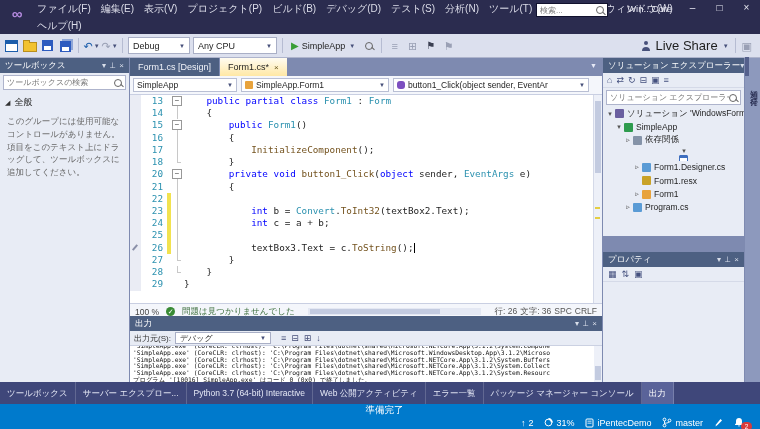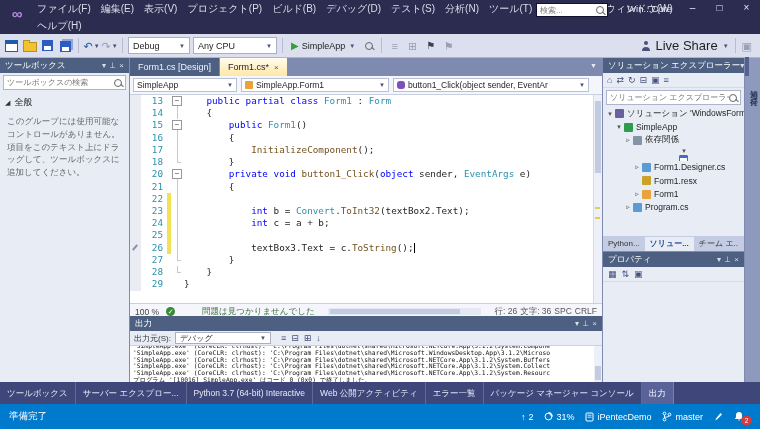--- a/index.html
+++ b/index.html
@@ -140,21 +140,21 @@
   #rightstrip{position:absolute;left:745px;top:58px;width:15px;height:324px;background:#8D99BD;}
   .sicon{width:9px;height:9px;border:1px solid #55608C;margin:4px auto 0;}
   .vtab{writing-mode:vertical-rl;font-size:8px;color:#22264A;margin:8px auto 0;display:block;text-align:center;white-space:nowrap;}
 
   
   #bottomtabs{position:absolute;left:0;top:382px;width:760px;height:22px;background:#3F477A;display:flex;align-items:stretch;}
   .btab{padding:0 7px;font-size:8.5px;line-height:22px;color:#E6E9F6;border-right:1px solid rgba(255,255,255,0.18);white-space:nowrap;}
   .btab.active{background:#5A6399;color:#fff;}
 
   
-  #statusbar{position:absolute;left:0;top:404px;width:760px;height:25px;background:#007ACC;color:#fff;display:flex;align-items:center;font-size:9.5px;}
+  #statusbar{position:absolute;left:0;top:404px;width:760px;height:25px;background:#007ACC;color:#fff;display:flex;align-items:center;font-size:9.5px;flex-direction:column;}
   #statusbar .ready{padding-left:9px;}
   #sb-right{margin-left:auto;display:flex;align-items:center;gap:11px;padding-right:10px;font-size:9px;}
   .sbitem{display:flex;align-items:center;gap:3px;}
   .bellwrap{position:relative;padding-right:6px;}
   .badge{position:absolute;right:-2px;bottom:-3px;min-width:9px;height:9px;border-radius:5px;background:#D83B3B;color:#fff;font-size:6.5px;line-height:9px;text-align:center;padding:0 1px;}
 </style>
 </head>
 <body>
 
 <div id="app">
@@ -416,21 +416,21 @@
         </div>
       <div id="escroll">
         <div class="thumb"></div>
         <i class="mk" style="top:112px"></i>
         <i class="mk" style="top:122px"></i>
       </div>
     </div>
     <div class="ebar">
       <span>100 %</span>
       <span class="check">✓</span>
-      <span style="color:#3C6E3C;margin-left:20px;">問題は見つかりませんでした</span>
+      <span style="color:#3C6E3C;">問題は見つかりませんでした</span>
       <span class="hscroll">
           <span class="thumb"></span>
         </span>
       <span class="right">
         <span>行: 26</span>
         <span>文字: 36</span>
         <span>SPC</span>
         <span>CRLF</span>
       </span>
     </div>
@@ -529,25 +529,20 @@
           <span>Form1</span>
         </div>
         <div class="trow" style="padding-left: 21px;">
           <span class="tarrow">▹</span>
           <span class="ticon ti-csfile"></span>
           <span>Program.cs</span>
         </div>
       </div>
   </div>
 
-  <div id="soltabs">
-      <span class="ptab">Python...</span>
-      <span class="ptab active">ソリュー...</span>
-      <span class="ptab">チーム エ..</span>
-    </div>
 
   <div id="properties" class="panel">
     <div class="twhead">
       <span>プロパティ</span>
       <span class="hicons">
           <span>▾</span>
           <span>⟂</span>
           <span>×</span>
         </span>
     </div>

